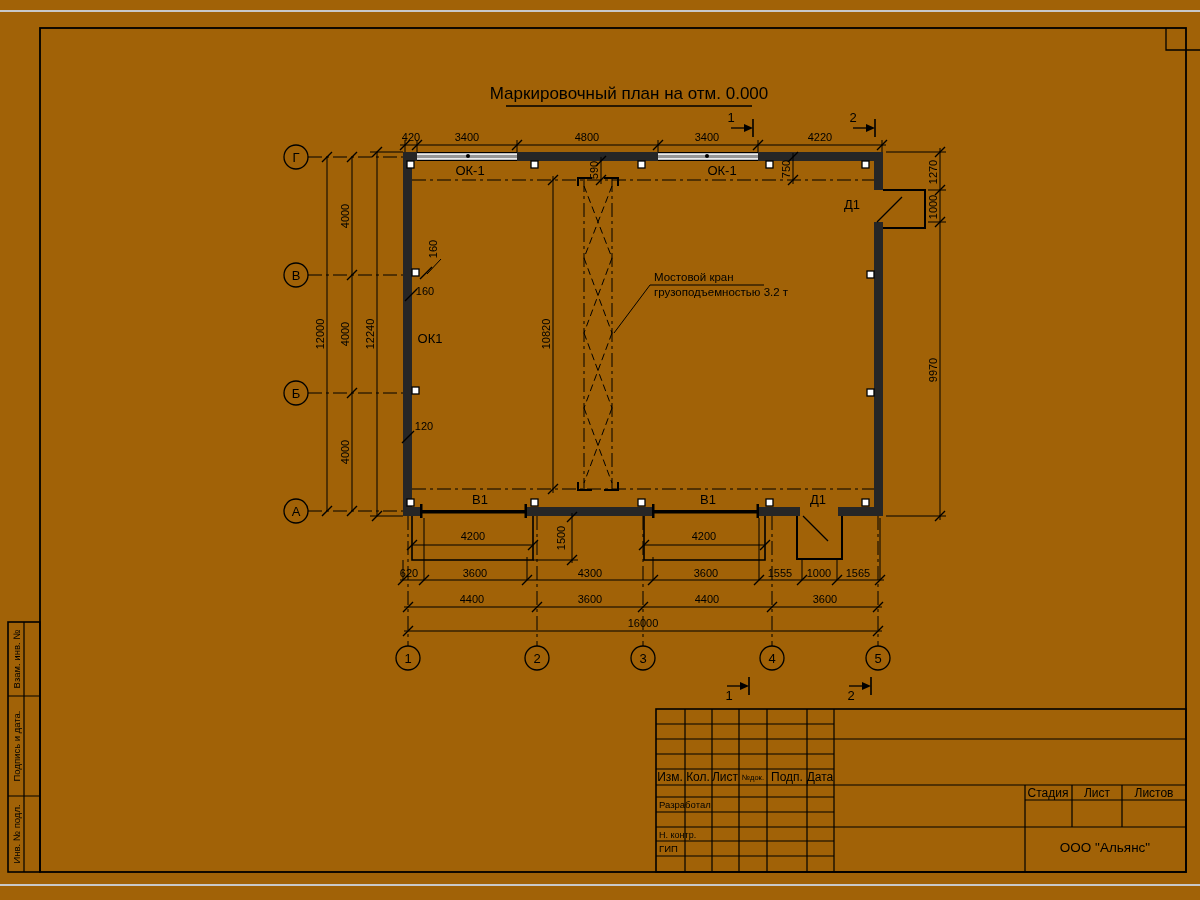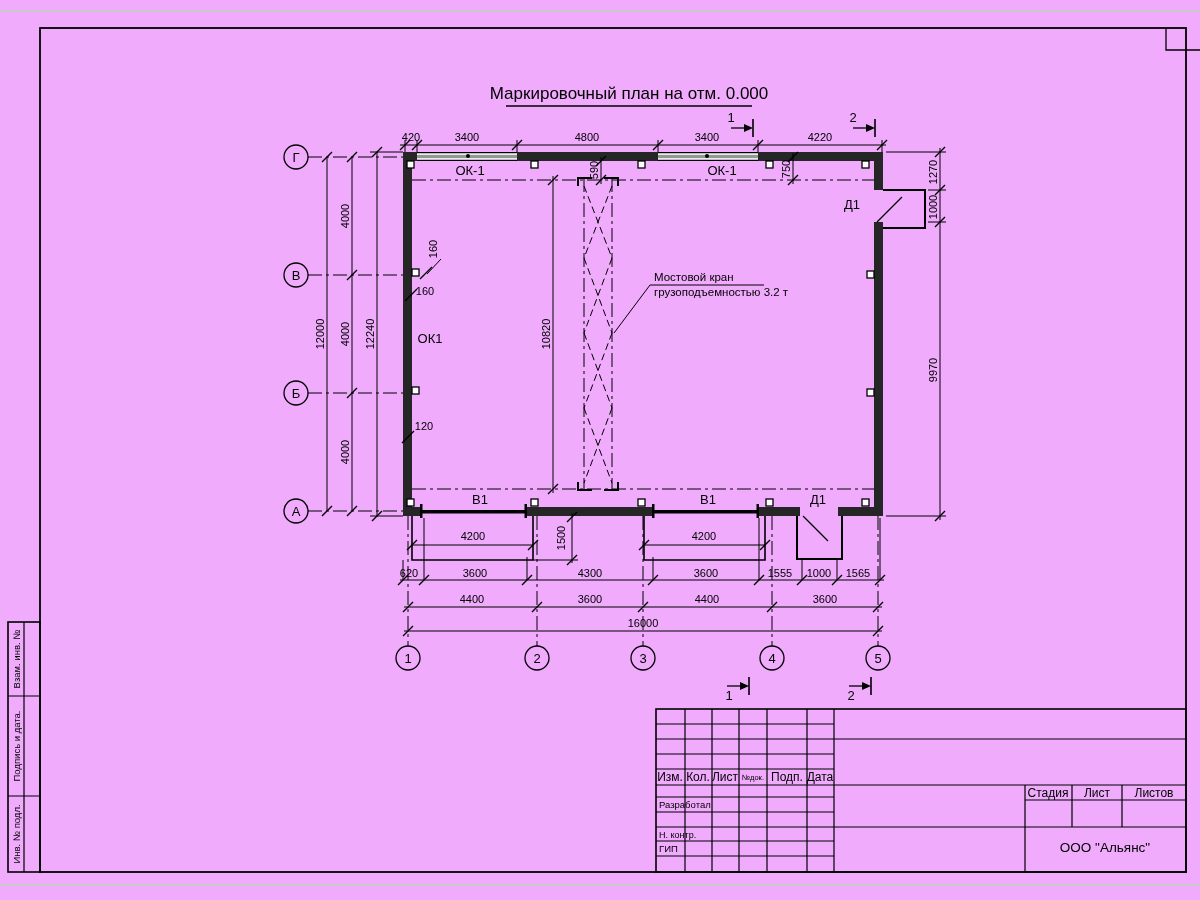--- a/index.html
+++ b/index.html
@@ -1,16 +1,16 @@
 <!DOCTYPE html>
 <html><head>
 <meta charset="utf-8">
 <style>
   html,body{margin:0;padding:0;background:#fff;}
-  .sheet{position:relative;width:1200px;height:900px;background:#f0abfc;overflow:hidden;}
+  .sheet{position:relative;width:1200px;height:900px;background:#a16207;overflow:hidden;}
   svg{position:absolute;left:0;top:0;}
   text{font-family:"Liberation Sans","DejaVu Sans",sans-serif;fill:#000;}
   .f17{font-size:17px;}
   .f13{font-size:13px;}
   .f135{font-size:13.5px;}
   .f12{font-size:12px;}
   .f115{font-size:11.5px;}
   .f11{font-size:11px;}
   .f95{font-size:9.5px;}
   .f9{font-size:9px;}

